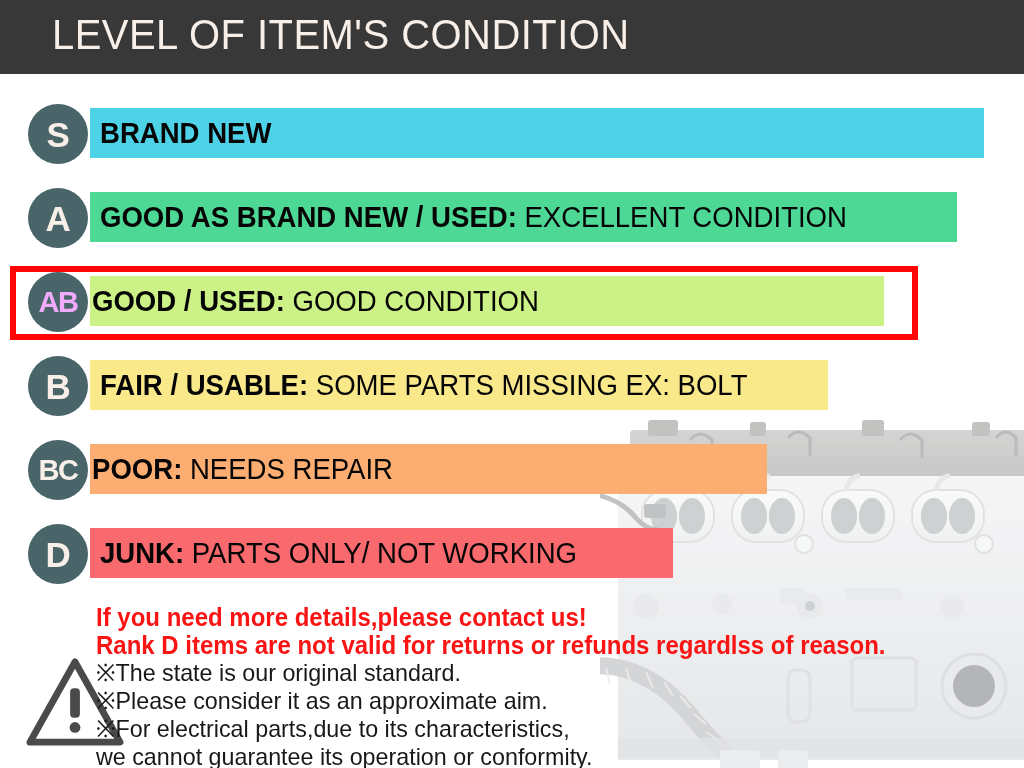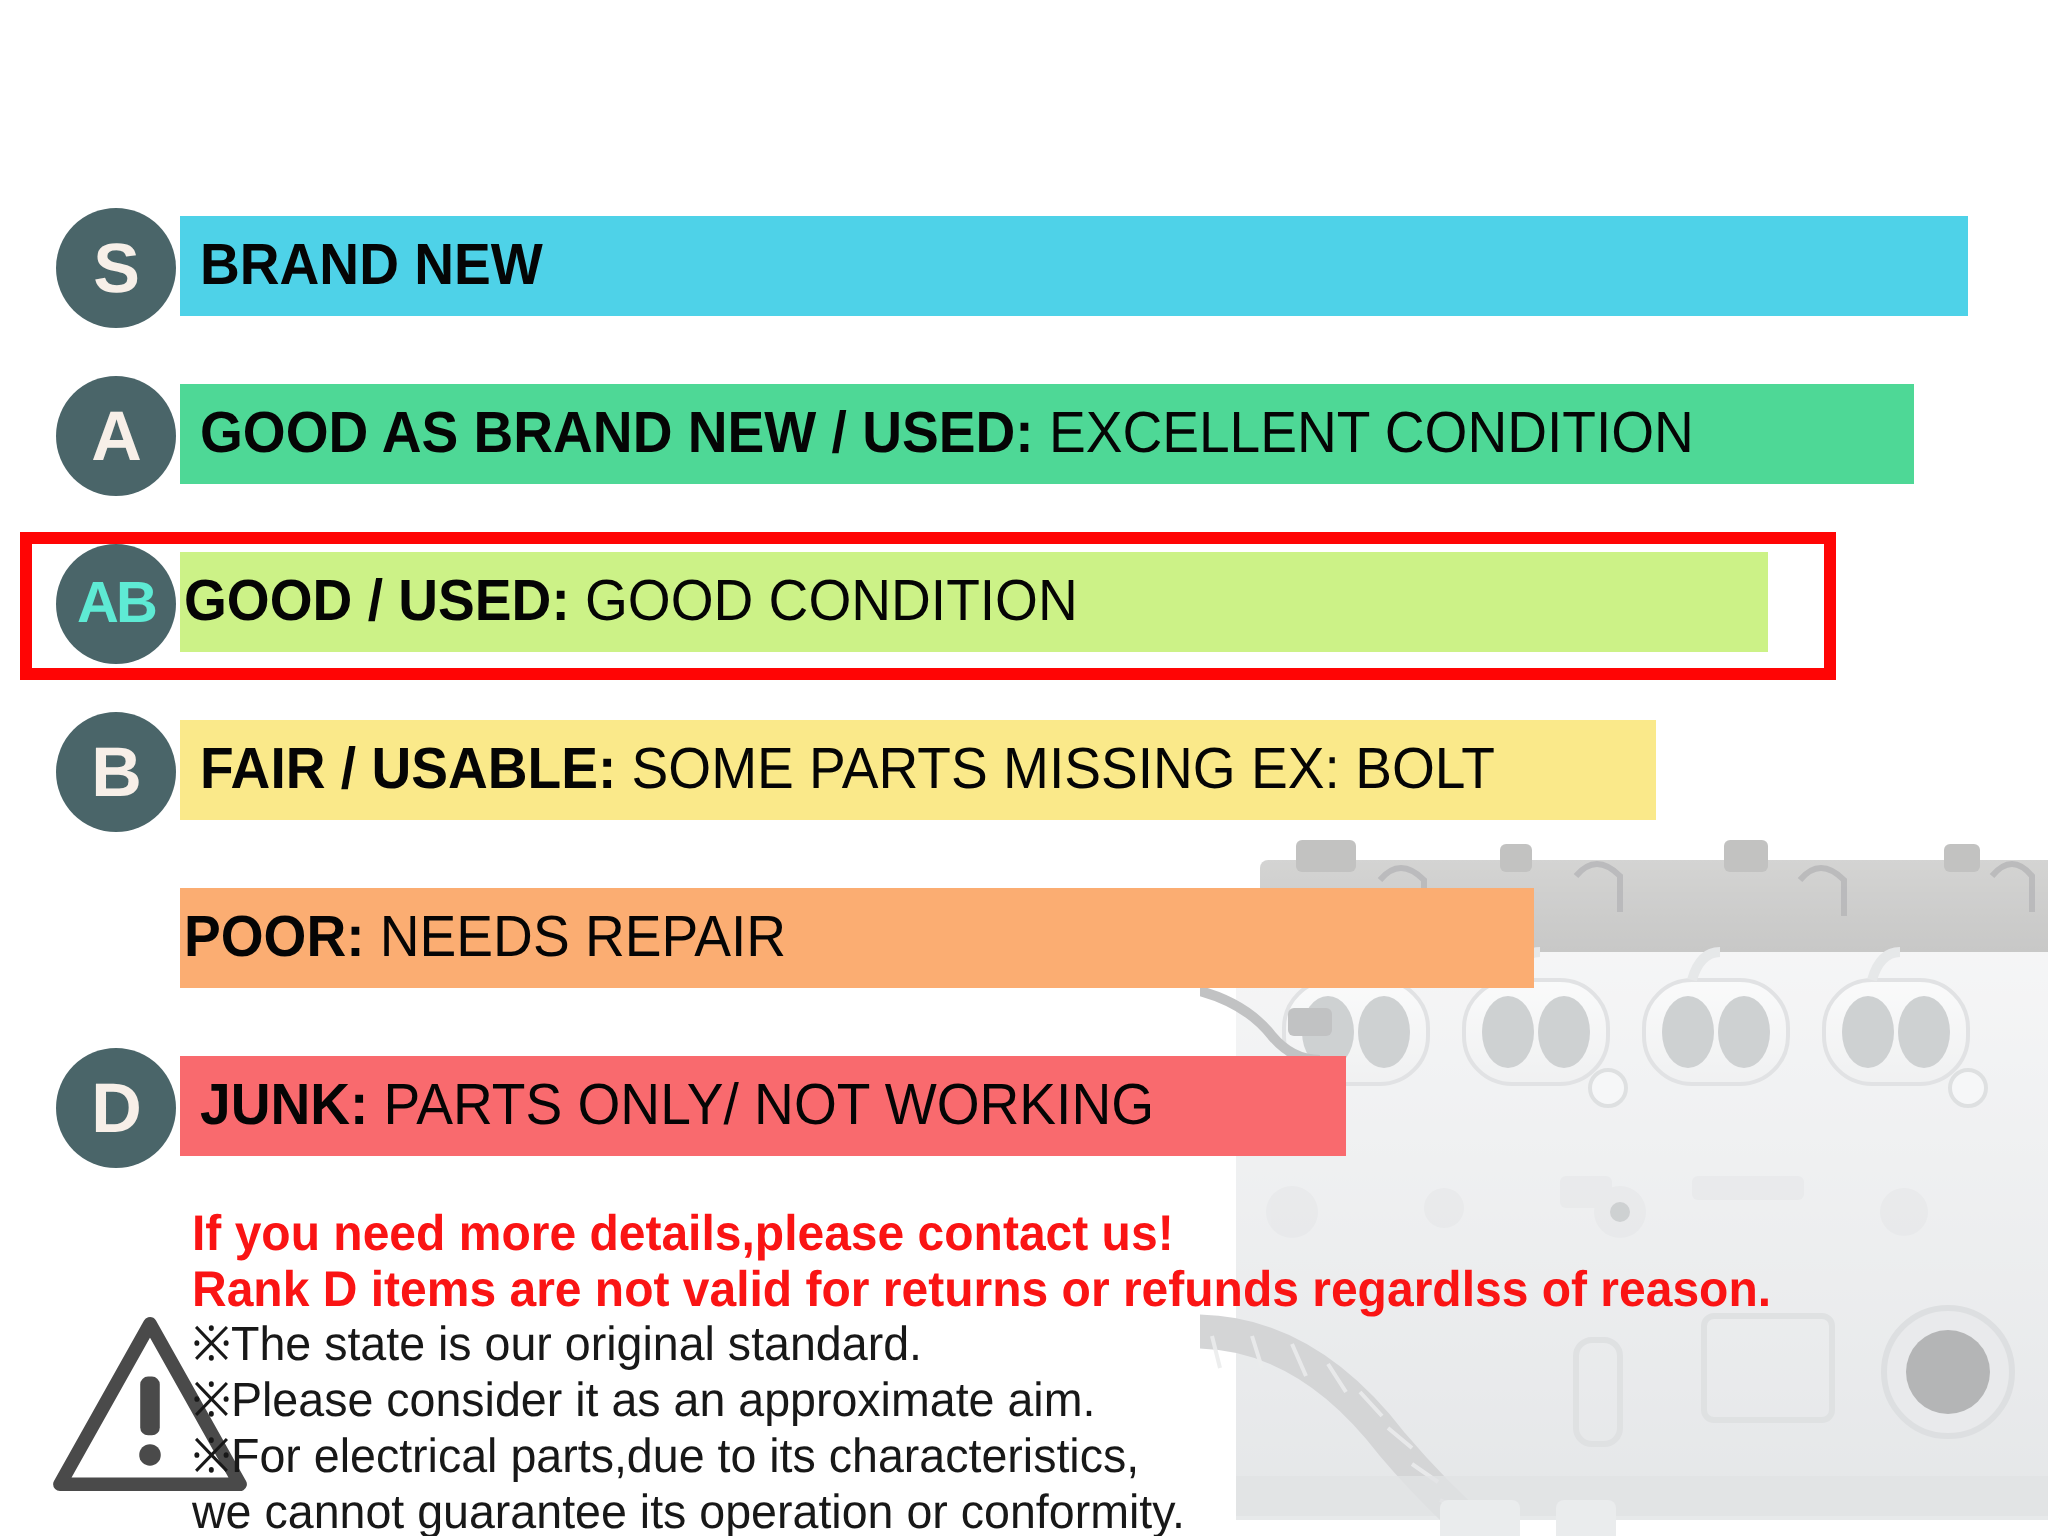--- a/index.html
+++ b/index.html
@@ -273,56 +273,60 @@
     <g stroke="#6d6f72" stroke-width="5" fill="none">
       <path d="M-6 74 q28 6 42 24 q10 12 24 12"></path>
     </g>
     <rect x="44" y="84" width="22" height="14" rx="3" fill="#6d6f72"></rect>
 
     <rect x="18" y="318" width="412" height="22" fill="#b9bdc1" opacity="0.8"></rect>
     <rect x="120" y="330" width="40" height="30" rx="4" fill="#cfd2d5"></rect>
     <rect x="178" y="330" width="30" height="30" rx="4" fill="#cfd2d5"></rect>
   </svg>
 
+  <div class="header">
+    <div class="header-title">LEVEL OF ITEM'S CONDITION</div>
+  </div>
   <div class="header-rule"></div>
 
   <div id="rank-rows">
       <div class="rank-row" style="top: 104px;">
         <div class="rank-bar" style="width: 894px; background: rgb(78, 210, 232);"></div>
         <div class="rank-badge" style="background: rgb(74, 101, 105); color: rgb(247, 239, 232);">S</div>
         <div class="rank-text" style="left: 100px;">
           <span class="lead">BRAND NEW</span>
         </div>
       </div>
       <div class="rank-row" style="top: 188px;">
         <div class="rank-bar" style="width: 867px; background: rgb(78, 216, 150);"></div>
         <div class="rank-badge" style="background: rgb(74, 101, 105); color: rgb(247, 239, 232);">A</div>
         <div class="rank-text" style="left: 100px;">
           <span class="lead">GOOD AS BRAND NEW / USED:</span>
           <span class="tail">EXCELLENT CONDITION</span>
         </div>
       </div>
       <div class="rank-row" style="top: 272px;">
         <div class="rank-bar" style="width: 794px; background: rgb(204, 242, 135);"></div>
-        <div class="rank-badge two-char" style="background: rgb(74, 101, 105); color: #5eead4;">AB</div>
+        <div class="rank-badge two-char" style="background: rgb(74, 101, 105); color: #f0abfc;">AB</div>
         <div class="rank-text" style="left: 92px;">
           <span class="lead">GOOD / USED:</span>
           <span class="tail">GOOD CONDITION</span>
         </div>
       </div>
       <div class="rank-row" style="top: 356px;">
         <div class="rank-bar" style="width: 738px; background: rgb(250, 233, 138);"></div>
         <div class="rank-badge" style="background: rgb(74, 101, 105); color: rgb(247, 239, 232);">B</div>
         <div class="rank-text" style="left: 100px;">
           <span class="lead">FAIR / USABLE:</span>
           <span class="tail">SOME PARTS MISSING EX: BOLT</span>
         </div>
       </div>
       <div class="rank-row" style="top: 440px;">
         <div class="rank-bar" style="width: 677px; background: rgb(251, 173, 114);"></div>
+        <div class="rank-badge two-char" style="background: rgb(74, 101, 105); color: rgb(247, 239, 232);">BC</div>
         <div class="rank-text" style="left: 92px;">
           <span class="lead">POOR:</span>
           <span class="tail">NEEDS REPAIR</span>
         </div>
       </div>
       <div class="rank-row" style="top: 524px;">
         <div class="rank-bar" style="width: 583px; background: rgb(249, 106, 110);"></div>
         <div class="rank-badge" style="background: rgb(74, 101, 105); color: rgb(247, 239, 232);">D</div>
         <div class="rank-text" style="left: 100px;">
           <span class="lead">JUNK:</span>

